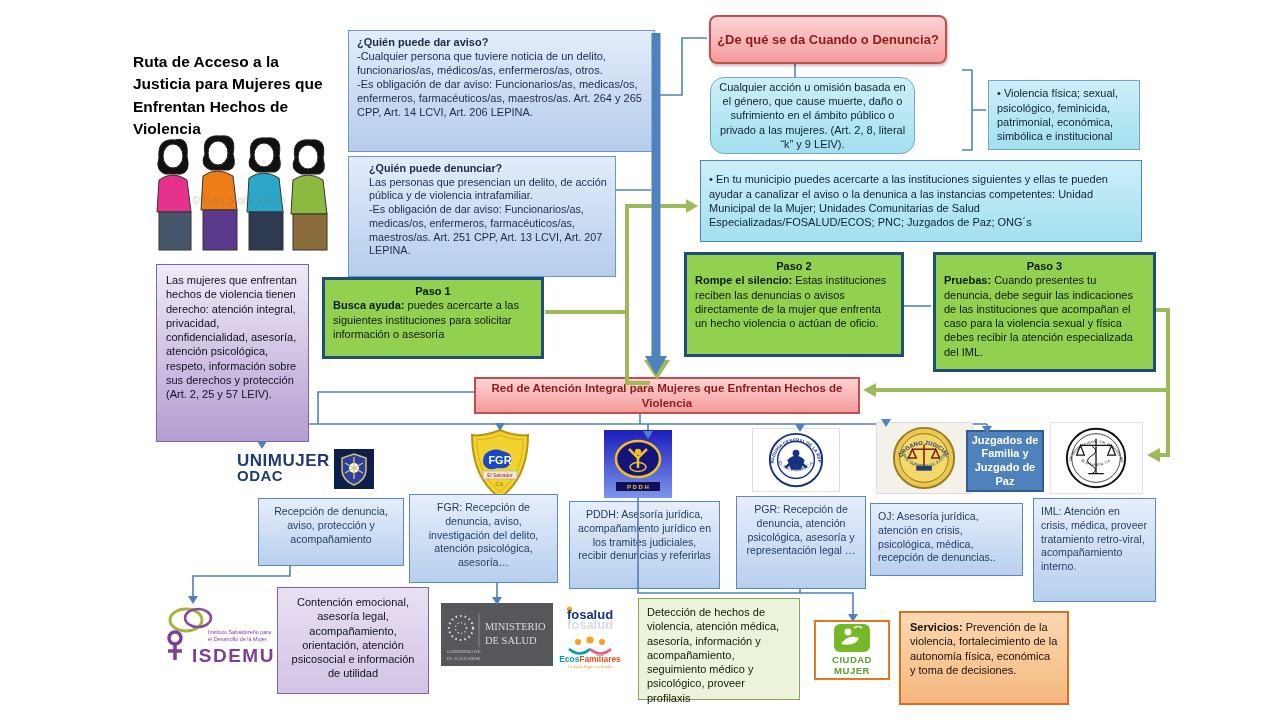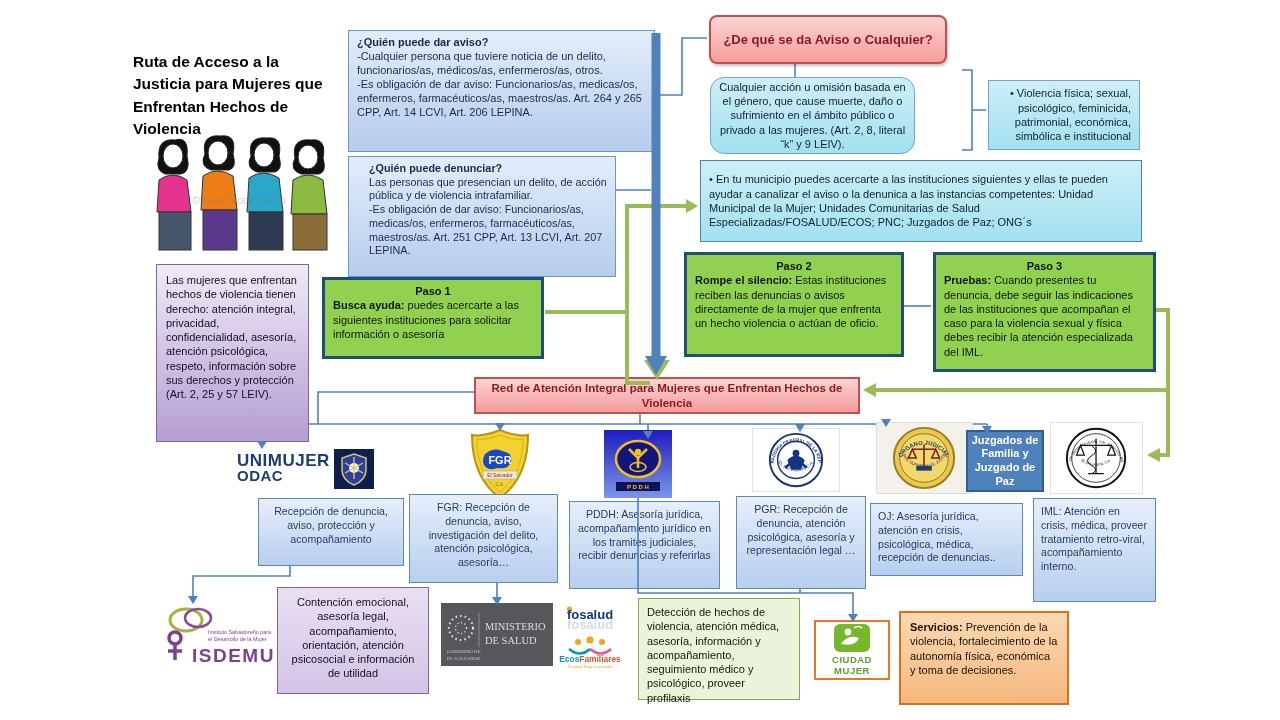--- a/index.html
+++ b/index.html
@@ -21,21 +21,21 @@
   .pink{background:linear-gradient(#fdd3d3,#f49c9c);border:2px solid #c0504d;color:#8c1a1a;font-weight:bold;}
   .pregunta{left:709px;top:15px;width:238px;height:49px;border-radius:8px;font-size:13px;
             display:flex;align-items:center;justify-content:center;text-align:center;box-shadow:1px 2px 3px rgba(0,0,0,.25);}
   .banner{left:474px;top:377px;width:386px;height:37px;font-size:11.5px;display:flex;align-items:center;
           justify-content:center;text-align:center;line-height:1.3;padding:0 6px;}
   
   .cyan{background:linear-gradient(#cdeff8,#a3e0ef);border:1.5px solid #6fa8cc;color:#0c2233;
         font-size:11px;line-height:1.3;padding:5px 8px;}
   .definicion{left:710px;top:77px;width:205px;height:77px;border-radius:14px;text-align:center;
               display:flex;align-items:center;justify-content:center;}
-  .tipos{left:988px;top:80px;width:152px;height:70px;display:flex;align-items:center;text-align:right;}
+  .tipos{left:988px;top:80px;width:152px;height:70px;display:flex;align-items:center;}
   .municipio{left:700px;top:160px;width:442px;height:82px;border:1.6px solid #4f81bd;
              display:flex;align-items:center;}
   
   .derechos{left:156px;top:264px;width:153px;height:178px;background:linear-gradient(#f0eaf7,#b49dd2);
             border:1.6px solid #8064a2;font-size:11px;line-height:1.3;padding:8px 9px;color:#101020;}
   .contencion{left:277px;top:587px;width:152px;height:107px;background:linear-gradient(#e9e0f3,#d3c3e6);
               border:1.6px solid #8064a2;font-size:11px;line-height:1.3;padding:7px 9px;color:#101020;text-align:center;}
   
   .paso{background:#92d050;border:3px solid #1f4e79;color:#0a1a0a;font-size:11px;line-height:1.3;
         padding:4px 8px;}
@@ -134,21 +134,21 @@
     <div class="pre">-Cualquier persona que tuviere noticia de un delito, funcionarios/as, médicos/as, enfermeros/as, otros.
 -Es obligación de dar aviso: Funcionarios/as, medicas/os, enfermeros, farmacéuticos/as, maestros/as. Art. 264 y 265 CPP, Art. 14 LCVI, Art. 206 LEPINA.</div>
   </div>
 
   <div class="abs z2 blue-box denunciar">
     <div class="hd">¿Quién puede denunciar?</div>
     <div class="pre">Las personas que presencian un delito, de acción pública y de violencia intrafamiliar.
 -Es obligación de dar aviso: Funcionarios/as, medicas/os, enfermeros, farmacéuticos/as, maestros/as. Art. 251 CPP, Art. 13 LCVI, Art. 207 LEPINA.</div>
   </div>
 
-  <div class="abs z2 pink pregunta">¿De qué se da Aviso o Cualquier?</div>
+  <div class="abs z2 pink pregunta">¿De qué se da Cuando o Denuncia?</div>
 
   <div class="abs z2 cyan definicion">Cualquier acción u omisión basada en el género, que cause muerte, daño o sufrimiento  en el ámbito público o privado a las mujeres. (Art.  2, 8, literal “k” y 9 LEIV).</div>
 
   <div class="abs z2 cyan tipos">• Violencia física; sexual, psicológico, feminicida, patrimonial, económica, simbólica e institucional</div>
 
   <div class="abs z2 cyan municipio">• En tu municipio puedes acercarte a las  instituciones siguientes y ellas te pueden ayudar a canalizar el aviso o la denunica a las instancias competentes: Unidad Municipal de la Mujer; Unidades Comunitarias de Salud Especializadas/FOSALUD/ECOS; PNC; Juzgados de Paz; ONG´s</div>
 
   <div class="abs z2 derechos">Las mujeres que enfrentan hechos de violencia tienen derecho: atención integral, privacidad, confidencialidad, asesoría, atención psicológica, respeto, información sobre sus derechos y protección (Art. 2, 25 y 57 LEIV).</div>
 
   <div class="abs z2 paso paso1">

